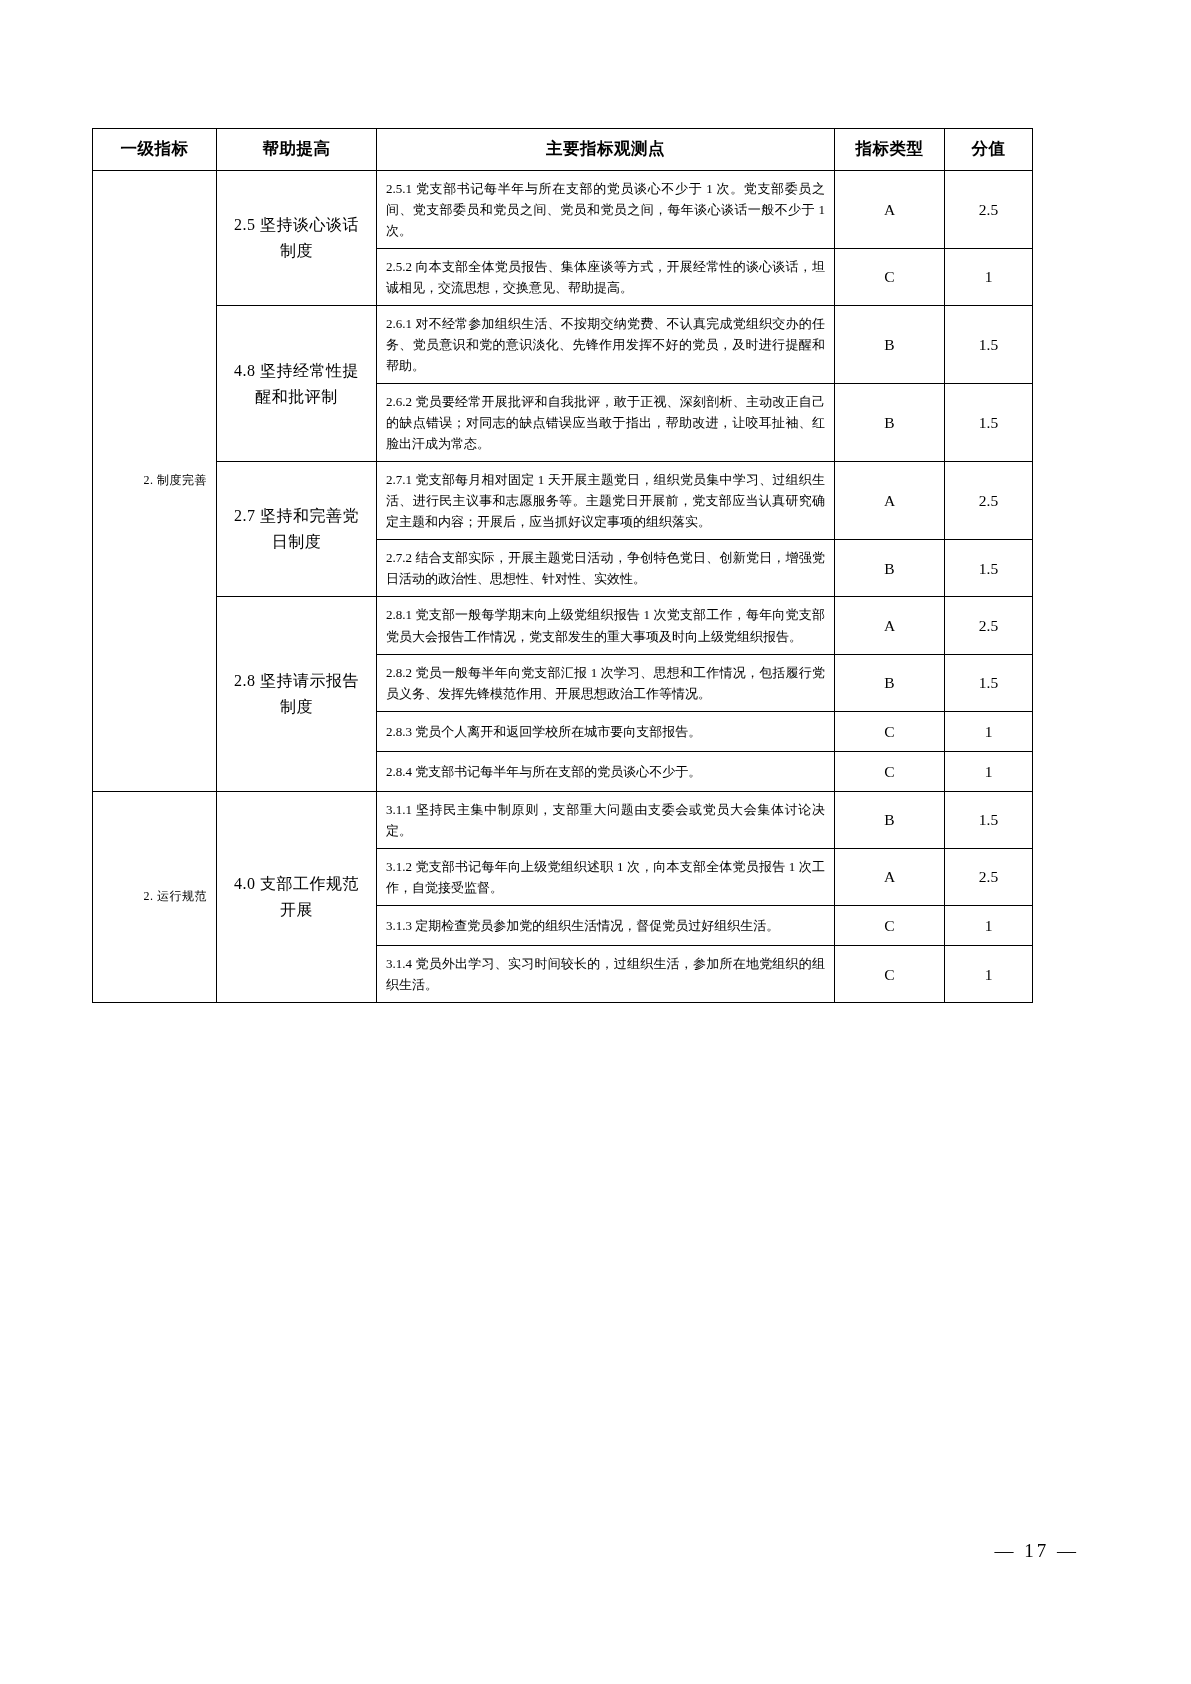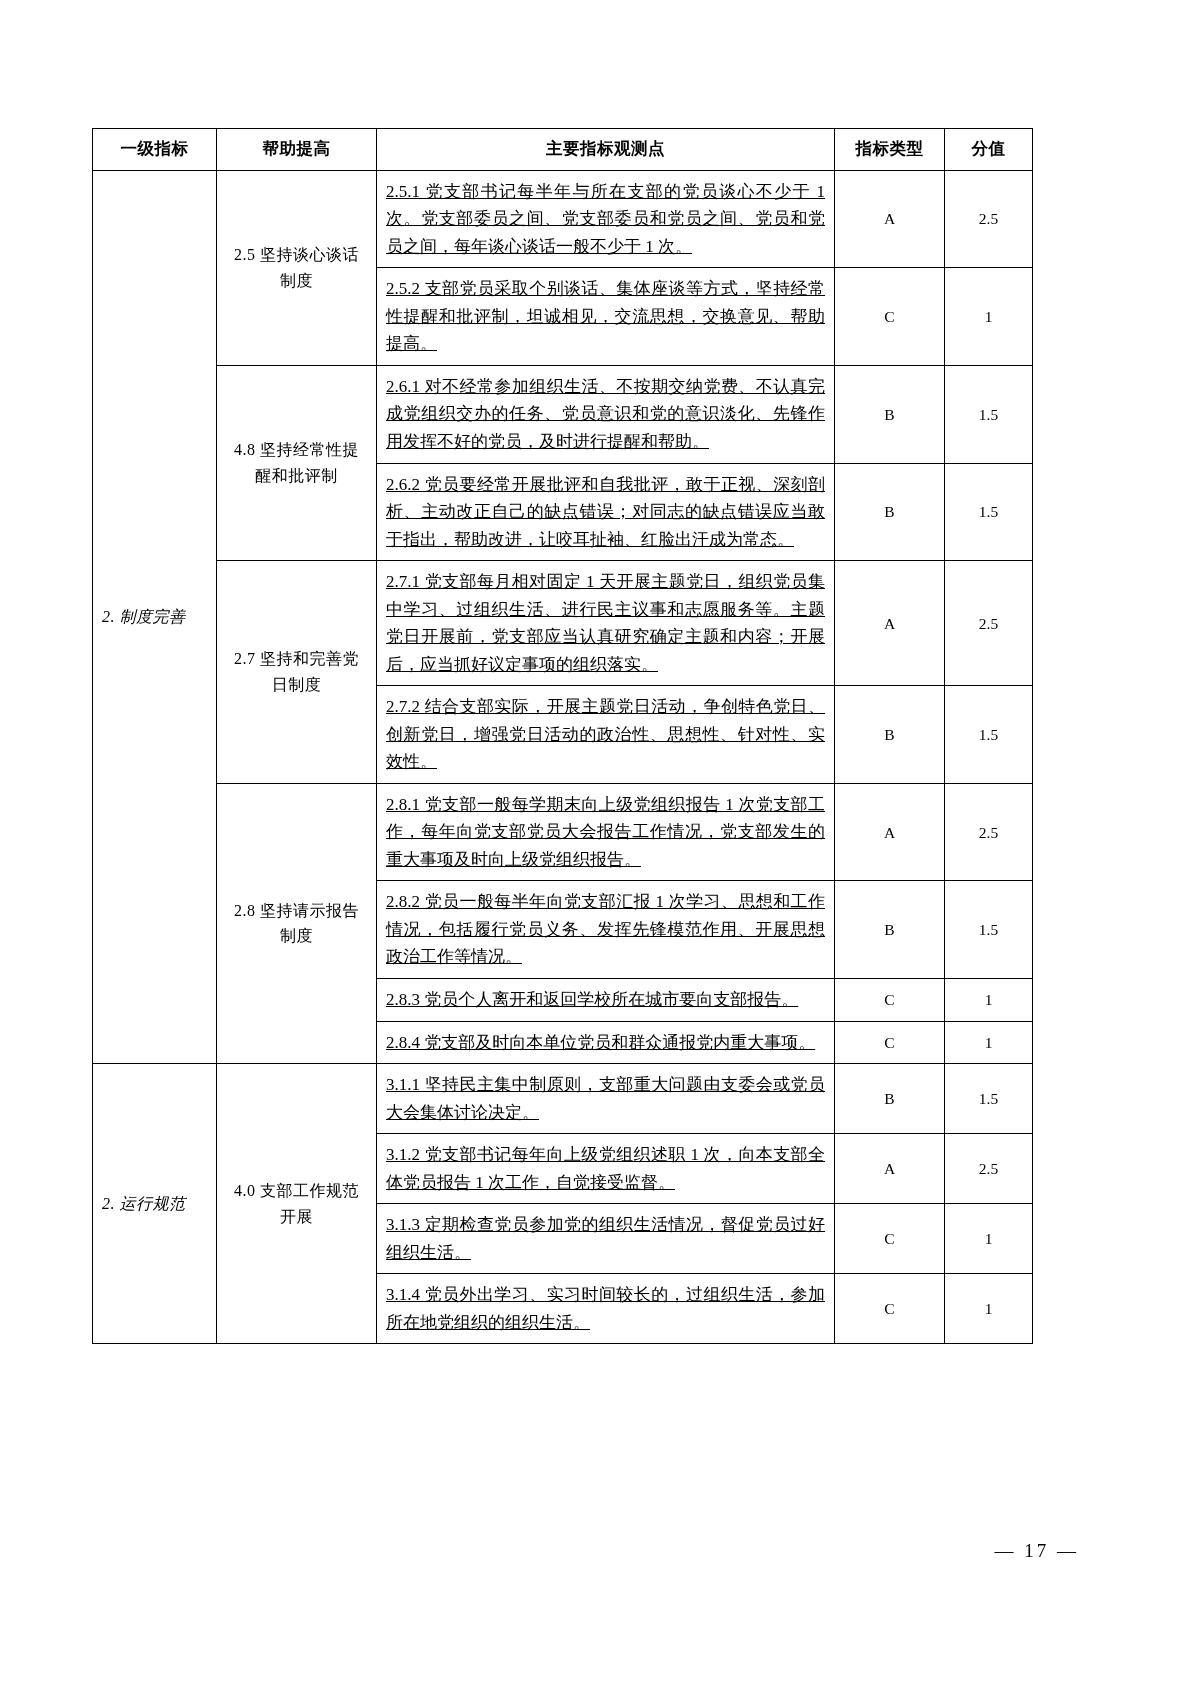--- a/index.html
+++ b/index.html
@@ -36,37 +36,35 @@
     line-height: 1.62;
   }
   th.hdr {
     text-align: center;
     font-weight: bold;
     font-size: 16.5px;
     padding: 12px 4px;
     letter-spacing: 0.5px;
   }
   td.lvl1 {
-    text-align: left;
-    font-size: 16px;
+    text-align: right;
+    font-size: 12px;
     letter-spacing: 0.5px;
-    font-style: italic;
   }
   td.lvl2 {
     text-align: center;
     font-size: 16px;
     letter-spacing: 0.5px;
     line-height: 1.9;
   }
   td.point {
     text-align: justify;
     text-justify: inter-ideograph;
-    font-size: 17px;
+    font-size: 13px;
     line-height: 1.75;
-    text-decoration: underline;
   }
   td.type, td.score {
     text-align: center;
     font-size: 15.5px;
     font-family: "Liberation Serif", serif;
   }
   .col-a { width: 124px; }
   .col-b { width: 160px; }
   .col-c { width: 458px; }
   .col-d { width: 110px; }
@@ -105,21 +103,21 @@
     <tbody>
 
       <tr>
         <td class="lvl1" rowspan="10">2. 制度完善</td>
         <td class="lvl2" rowspan="2">2.5 坚持谈心谈话制度</td>
         <td class="point">2.5.1 党支部书记每半年与所在支部的党员谈心不少于 1 次。党支部委员之间、党支部委员和党员之间、党员和党员之间，每年谈心谈话一般不少于 1 次。</td>
         <td class="type">A</td>
         <td class="score">2.5</td>
       </tr>
       <tr>
-        <td class="point">2.5.2 支部党员采取个别谈话、集体座谈等方式，坚持经常性提醒和批评制，坦诚相见，交流思想，交换意见、帮助提高。</td>
+        <td class="point">2.5.2 向本支部全体党员报告、集体座谈等方式，开展经常性的谈心谈话，坦诚相见，交流思想，交换意见、帮助提高。</td>
         <td class="type">C</td>
         <td class="score">1</td>
       </tr>
 
       <tr>
         <td class="lvl2" rowspan="2">4.8 坚持经常性提醒和批评制</td>
         <td class="point">2.6.1 对不经常参加组织生活、不按期交纳党费、不认真完成党组织交办的任务、党员意识和党的意识淡化、先锋作用发挥不好的党员，及时进行提醒和帮助。</td>
         <td class="type">B</td>
         <td class="score">1.5</td>
       </tr>
@@ -151,21 +149,21 @@
         <td class="point">2.8.2 党员一般每半年向党支部汇报 1 次学习、思想和工作情况，包括履行党员义务、发挥先锋模范作用、开展思想政治工作等情况。</td>
         <td class="type">B</td>
         <td class="score">1.5</td>
       </tr>
       <tr>
         <td class="point">2.8.3 党员个人离开和返回学校所在城市要向支部报告。</td>
         <td class="type">C</td>
         <td class="score">1</td>
       </tr>
       <tr>
-        <td class="point">2.8.4   党支部及时向本单位党员和群众通报党内重大事项。</td>
+        <td class="point">2.8.4   党支部书记每半年与所在支部的党员谈心不少于。</td>
         <td class="type">C</td>
         <td class="score">1</td>
       </tr>
 
       <tr>
         <td class="lvl1" rowspan="4">2. 运行规范</td>
         <td class="lvl2" rowspan="4">4.0 支部工作规范开展</td>
         <td class="point">3.1.1 坚持民主集中制原则，支部重大问题由支委会或党员大会集体讨论决定。</td>
         <td class="type">B</td>
         <td class="score">1.5</td>

